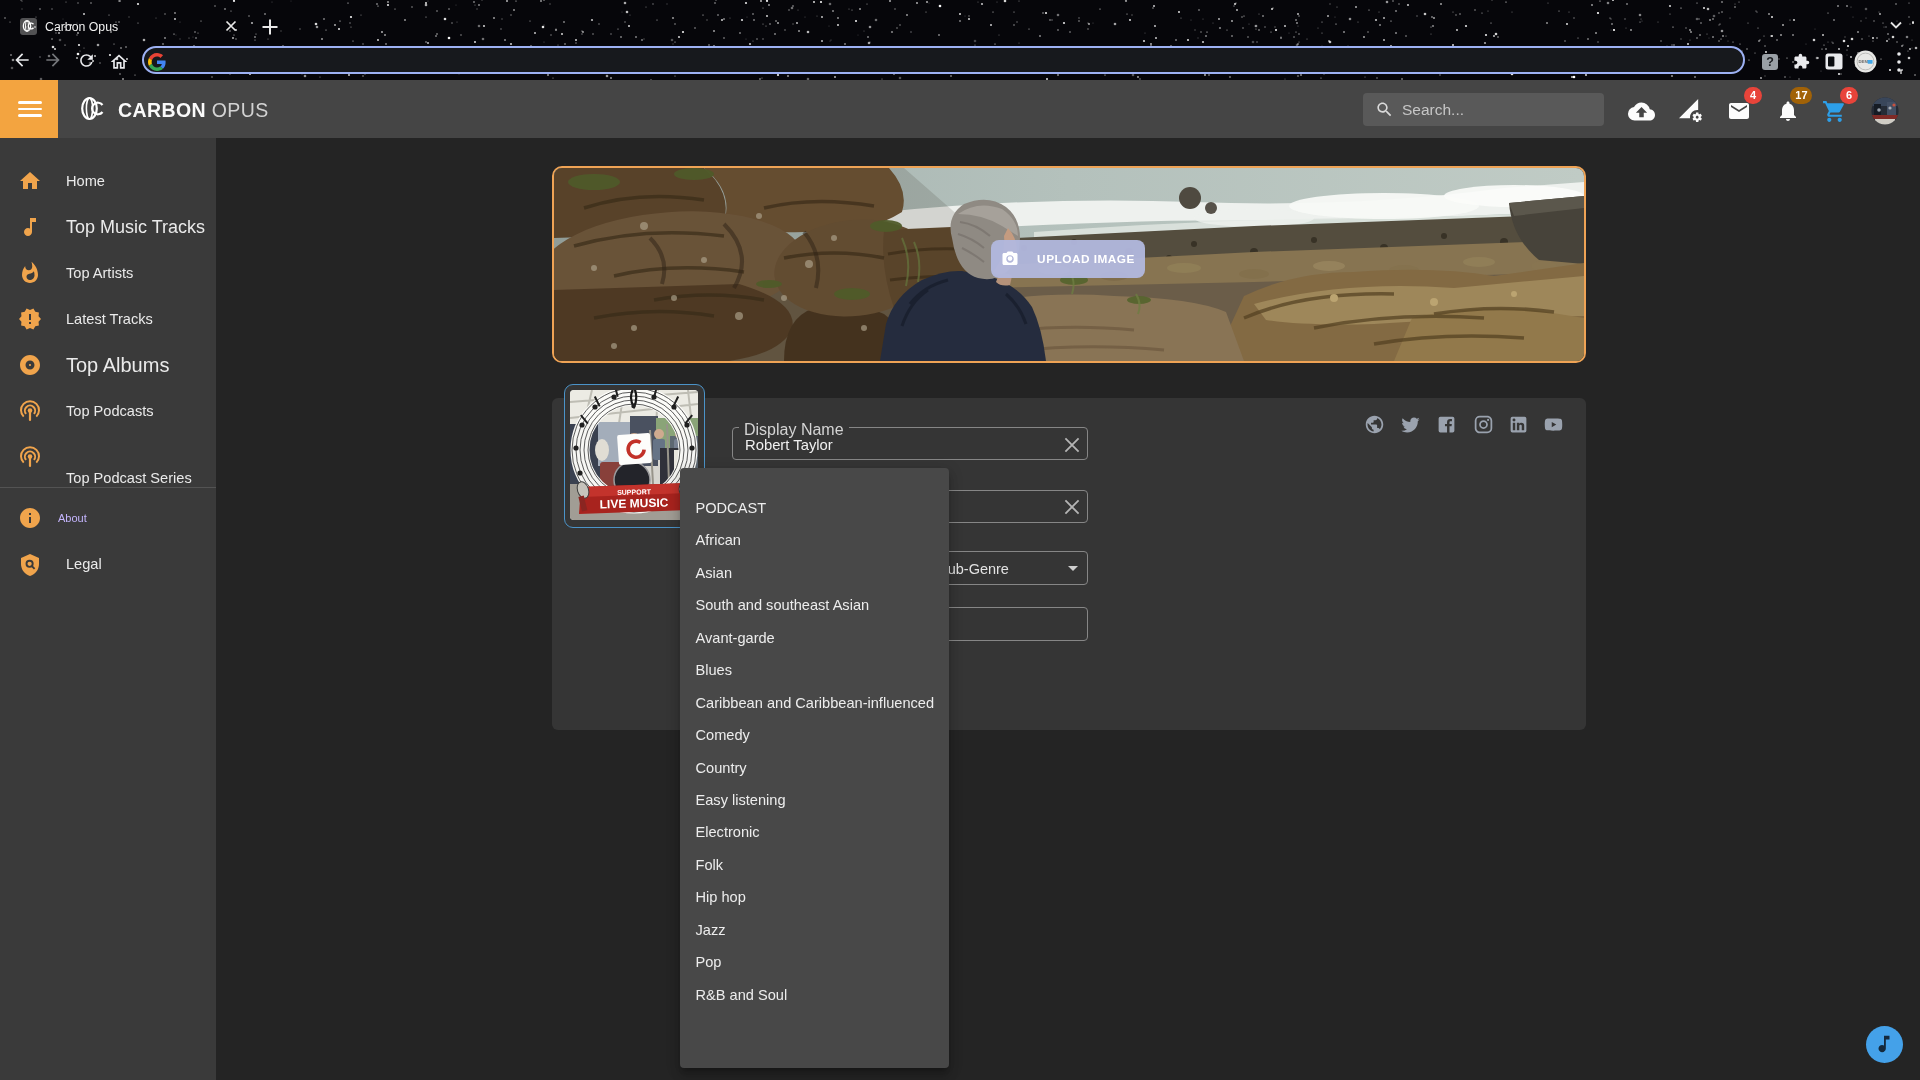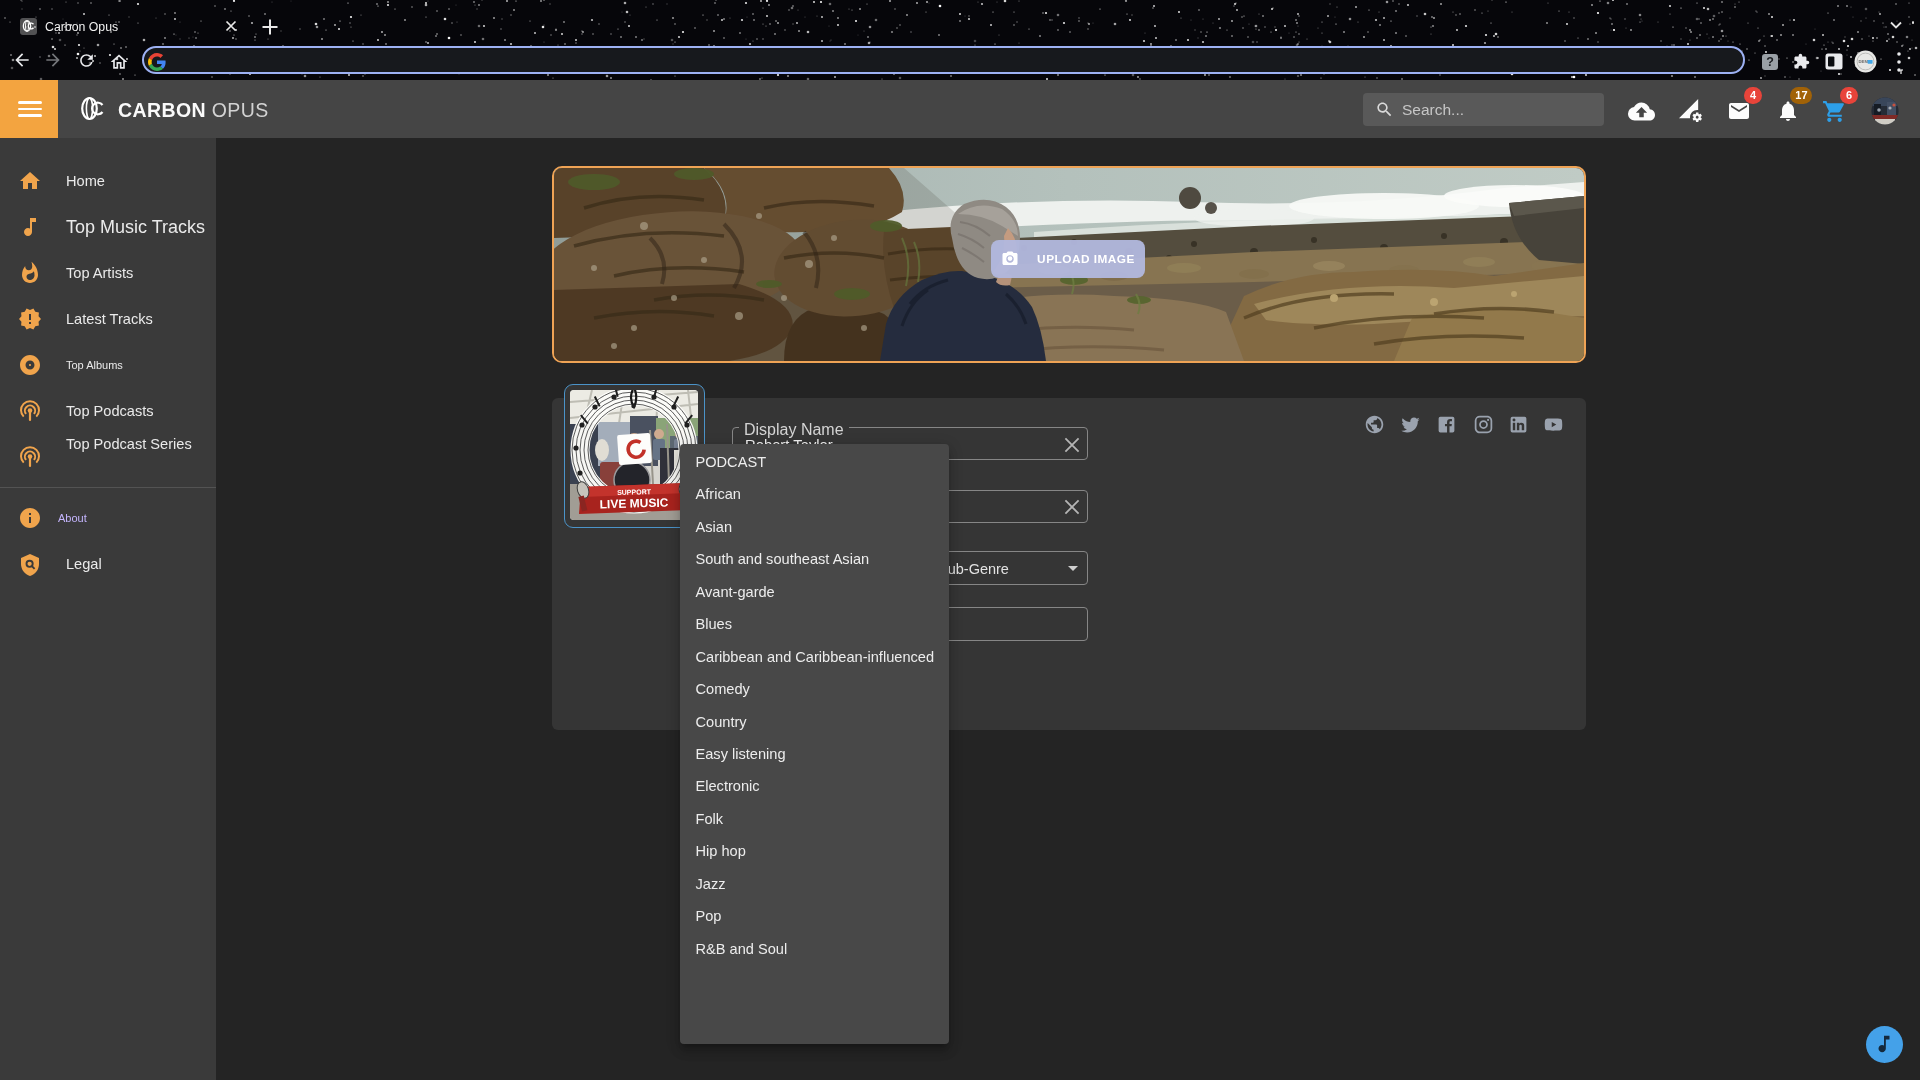--- a/index.html
+++ b/index.html
@@ -1073,35 +1073,35 @@
     <path d="M13.5.67s.74 2.65.74 4.8c0 2.06-1.35 3.73-3.41 3.73-2.07 0-3.63-1.67-3.63-3.73l.03-.36C5.21 7.51 4 10.62 4 14c0 4.42 3.58 8 8 8s8-3.58 8-8C20 8.61 17.41 3.8 13.5.67zM11.71 19c-1.78 0-3.22-1.4-3.22-3.14 0-1.62 1.05-2.76 2.81-3.12 1.77-.36 3.6-1.21 4.62-2.58.39 1.29.59 2.65.59 4.04 0 2.65-2.15 4.8-4.8 4.8z" fill="#f0a44c"></path>
   </svg>
 <div style="position:absolute;left:66px;top:262.5px;font-size:14.6px;line-height:21px;color:#eaeaea">Top Artists</div>
 <svg style="left:18px;top:307px;position:absolute;" width="24" height="24" viewBox="0 0 24 24">
     <path d="M23 12l-2.44-2.79.34-3.69-3.61-.82-1.89-3.2L12 2.96 8.6 1.5 6.71 4.69 3.1 5.5l.34 3.7L1 12l2.44 2.79-.34 3.7 3.61.82L8.6 22.5l3.4-1.47 3.4 1.46 1.89-3.19 3.61-.82-.34-3.69L23 12zm-10 5h-2v-2h2v2zm0-4h-2V7h2v6z" fill="#f0a44c"></path>
   </svg>
 <div style="position:absolute;left:66px;top:308.5px;font-size:14.6px;line-height:21px;color:#eaeaea">Latest Tracks</div>
 <svg style="left:18px;top:353px;position:absolute;" width="24" height="24" viewBox="0 0 24 24">
     <path d="M12 2C6.48 2 2 6.48 2 12s4.48 10 10 10 10-4.48 10-10S17.52 2 12 2zm0 14.5c-2.49 0-4.5-2.01-4.5-4.5S9.51 7.5 12 7.5s4.5 2.01 4.5 4.5-2.01 4.5-4.5 4.5zm0-5.5c-.55 0-1 .45-1 1s.45 1 1 1 1-.45 1-1-.45-1-1-1z" fill="#f0a44c"></path>
   </svg>
-<div style="position:absolute;left:66px;top:354.5px;font-size:11px;line-height:21px;color:#eaeaea">Top Albums</div>
+<div style="position:absolute;left:66px;top:354.5px;font-size:20px;line-height:21px;color:#eaeaea">Top Albums</div>
 <svg style="position:absolute;left:18px;top:399px" width="24" height="24" viewBox="0 0 24 24">
 <circle cx="12" cy="11.6" r="2.3" fill="#f0a44c"></circle>
 <rect x="10.9" y="12" width="2.2" height="10" rx="1.1" fill="#f0a44c"></rect>
 <path d="M8.1 14.9 A5.1 5.1 0 1 1 15.9 14.9" fill="none" stroke="#f0a44c" stroke-width="2"></path>
 <path d="M5.7 17.6 A9 9 0 1 1 18.3 17.6" fill="none" stroke="#f0a44c" stroke-width="2"></path>
 </svg>
 <div style="position:absolute;left:66px;top:400.5px;font-size:14.6px;line-height:21px;color:#eaeaea">Top Podcasts</div>
 <svg style="position:absolute;left:18px;top:445px" width="24" height="24" viewBox="0 0 24 24">
 <circle cx="12" cy="11.6" r="2.3" fill="#f0a44c"></circle>
 <rect x="10.9" y="12" width="2.2" height="10" rx="1.1" fill="#f0a44c"></rect>
 <path d="M8.1 14.9 A5.1 5.1 0 1 1 15.9 14.9" fill="none" stroke="#f0a44c" stroke-width="2"></path>
 <path d="M5.7 17.6 A9 9 0 1 1 18.3 17.6" fill="none" stroke="#f0a44c" stroke-width="2"></path>
 </svg>
-<div style="position:absolute;left:66px;top:434px;font-size:14.6px;line-height:21px;color:#eaeaea">Top Podcast Series</div>
+<div style="position:absolute;left:66px;top:468px;font-size:14.6px;line-height:21px;color:#eaeaea">Top Podcast Series</div>
 <svg style="left:18px;top:506px;position:absolute;" width="24" height="24" viewBox="0 0 24 24">
     <path d="M12 2C6.48 2 2 6.48 2 12s4.48 10 10 10 10-4.48 10-10S17.52 2 12 2zm1 15h-2v-6h2v6zm0-8h-2V7h2v2z" fill="#f0a44c"></path>
   </svg>
 <div style="position:absolute;left:58px;top:507.5px;font-size:11px;line-height:21px;color:#c4b5fd">About</div>
 <svg style="position:absolute;left:18px;top:552.5px" width="24" height="24" viewBox="0 0 24 24">
 <path d="M12 1 3 5v6c0 5.55 3.84 10.74 9 12 5.16-1.26 9-6.45 9-12V5l-9-4z" fill="#f0a44c"></path>
 <circle cx="11.6" cy="10.8" r="3.1" fill="none" stroke="#3a3a3a" stroke-width="1.9"></circle>
 <path d="M13.9 13.1 L16.6 15.8" stroke="#3a3a3a" stroke-width="1.9"></path>
 </svg>
 <div style="position:absolute;left:66px;top:554.0px;font-size:14.6px;line-height:21px;color:#eaeaea">Legal</div>
@@ -1314,21 +1314,21 @@
   </svg>
 <svg style="left:1472.5px;top:414.2px;position:absolute;" width="21" height="21" viewBox="0 0 24 24">
     <path d="M7.8 2h8.4C19.4 2 22 4.6 22 7.8v8.4a5.8 5.8 0 0 1-5.8 5.8H7.8C4.6 22 2 19.4 2 16.2V7.8A5.8 5.8 0 0 1 7.8 2m-.2 2A3.6 3.6 0 0 0 4 7.6v8.8C4 18.39 5.61 20 7.6 20h8.8a3.6 3.6 0 0 0 3.6-3.6V7.6C20 5.61 18.39 4 16.4 4H7.6m9.65 1.5a1.25 1.25 0 0 1 1.25 1.25A1.25 1.25 0 0 1 17.25 8 1.25 1.25 0 0 1 16 6.75a1.25 1.25 0 0 1 1.25-1.25M12 7a5 5 0 0 1 5 5 5 5 0 0 1-5 5 5 5 0 0 1-5-5 5 5 0 0 1 5-5m0 2a3 3 0 0 0-3 3 3 3 0 0 0 3 3 3 3 0 0 0 3-3 3 3 0 0 0-3-3z" fill="#9aa2ae"></path>
   </svg>
 <svg style="left:1507.5px;top:414.2px;position:absolute;" width="21" height="21" viewBox="0 0 24 24">
     <path d="M19 3a2 2 0 0 1 2 2v14a2 2 0 0 1-2 2H5a2 2 0 0 1-2-2V5a2 2 0 0 1 2-2h14m-.5 15.5v-5.3a3.26 3.26 0 0 0-3.26-3.26c-.85 0-1.84.52-2.32 1.3v-1.11h-2.79v8.37h2.79v-4.93c0-.77.62-1.4 1.39-1.4a1.4 1.4 0 0 1 1.4 1.4v4.93h2.79M6.88 8.56a1.68 1.68 0 0 0 1.68-1.68c0-.93-.75-1.69-1.68-1.69a1.69 1.69 0 0 0-1.69 1.69c0 .93.76 1.68 1.69 1.68m1.39 9.94v-8.37H5.5v8.37h2.77z" fill="#9aa2ae"></path>
   </svg>
 <svg style="left:1543.3px;top:414.2px;position:absolute;" width="21" height="21" viewBox="0 0 24 24">
     <path d="M10 15l5.19-3L10 9v6m11.56-7.83c.13.47.22 1.1.28 1.9.07.8.1 1.49.1 2.09L22 12c0 2.19-.16 3.8-.44 4.83-.25.9-.83 1.48-1.73 1.73-.47.13-1.33.22-2.65.28-1.3.07-2.49.1-3.59.1L12 19c-4.19 0-6.8-.16-7.83-.44-.9-.25-1.48-.83-1.73-1.73-.13-.47-.22-1.1-.28-1.9-.07-.8-.1-1.49-.1-2.09L2 12c0-2.19.16-3.8.44-4.83.25-.9.83-1.48 1.73-1.73.47-.13 1.33-.22 2.65-.28 1.3-.07 2.49-.1 3.59-.1L12 5c4.19 0 6.8.16 7.83.44.9.25 1.48.83 1.73 1.73z" fill="#9aa2ae"></path>
   </svg>
-<div style="position:absolute;left:680px;top:444px;width:268.5px;height:600px;background:#484848;border-radius:4px;box-shadow:0 5px 5px -3px rgba(0,0,0,.2),0 8px 10px 1px rgba(0,0,0,.14),0 3px 14px 2px rgba(0,0,0,.12);padding-top:2px;overflow:hidden">
+<div style="position:absolute;left:680px;top:468px;width:268.5px;height:600px;background:#484848;border-radius:4px;box-shadow:0 5px 5px -3px rgba(0,0,0,.2),0 8px 10px 1px rgba(0,0,0,.14),0 3px 14px 2px rgba(0,0,0,.12);padding-top:24px;overflow:hidden">
     <div class="mi">PODCAST</div>
     <div class="mi">African</div>
     <div class="mi">Asian</div>
     <div class="mi">South and southeast Asian</div>
     <div class="mi">Avant-garde</div>
     <div class="mi">Blues</div>
     <div class="mi">Caribbean and Caribbean-influenced</div>
     <div class="mi">Comedy</div>
     <div class="mi">Country</div>
     <div class="mi">Easy listening</div>

